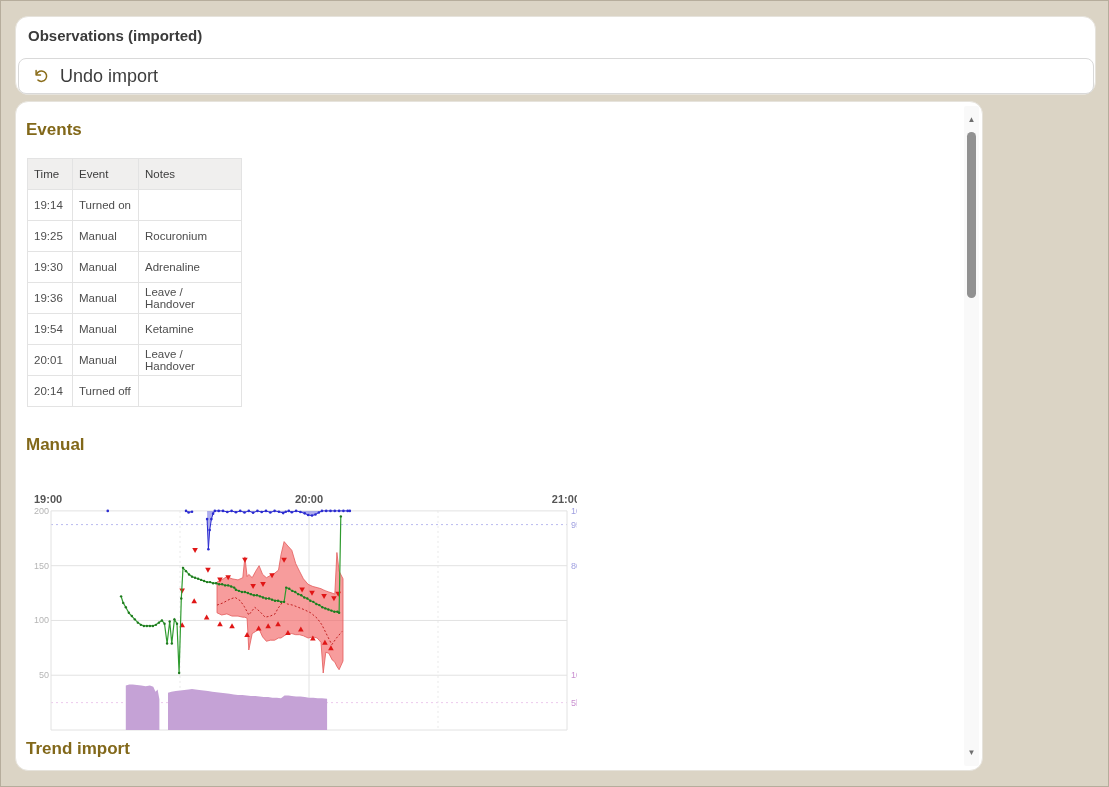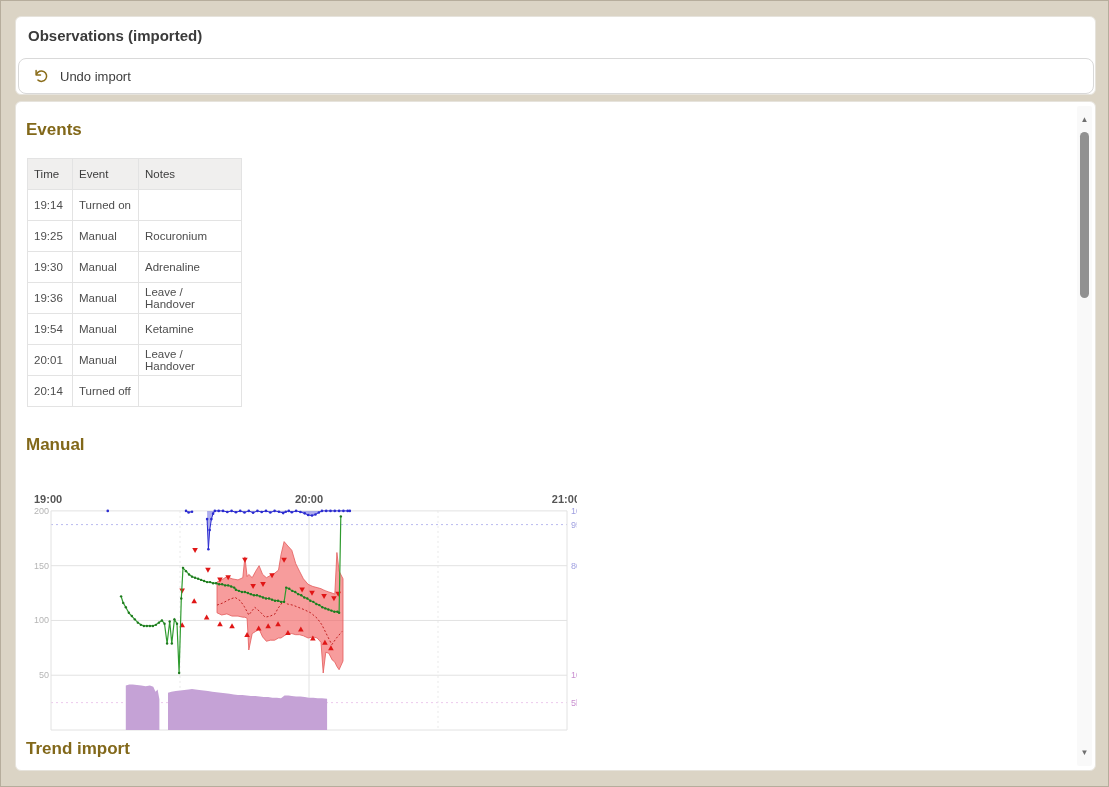--- a/index.html
+++ b/index.html
@@ -1,22 +1,22 @@
 <!DOCTYPE html>
 <html><head>
 <meta charset="utf-8">
 <style>
   html,body{margin:0;padding:0;background:#c9c1b1;font-family:"Liberation Sans",sans-serif;}
   .page{position:relative;width:1109px;height:787px;background:#dbd4c5;border:1px solid #b6ad9c;box-sizing:border-box;overflow:hidden;}
-  .card{position:absolute;background:#ffffff;border:1px solid #e6e3dc;border-radius:6px;box-sizing:border-box;}
+  .card{position:absolute;background:#ffffff;border:1px solid #e6e3dc;border-radius:13px;box-sizing:border-box;}
   .card1{left:14px;top:15px;width:1081px;height:79px;}
   .page-title{position:absolute;left:12px;top:10px;font-size:15px;font-weight:bold;color:#3b3b3b;}
   .undo-row{position:absolute;left:2px;top:41px;width:1076px;height:36px;border:1px solid #d9d9d9;border-radius:8px;display:flex;align-items:center;gap:11px;padding-left:14px;box-sizing:border-box;cursor:pointer;background:#fff;}
-  .undo-label{font-size:13px;color:#3c3c3c;}
-  .card2{left:14px;top:100px;width:1081px;height:670px;}
+  .undo-label{font-size:18px;color:#3c3c3c;}
+  .card2{left:14px;top:100px;width:968px;height:670px;}
   .section-title{position:absolute;font-size:17px;font-weight:bold;color:#82681a;margin:0;}
   .t-events{left:10px;top:18px;}
   .t-chart{left:10px;top:333px;}
   .t-trend{left:10px;top:637px;}
   table.events{position:absolute;left:11px;top:56px;border-collapse:collapse;font-size:11.5px;color:#4d4d4d;}
   table.events th{background:#f0efee;font-weight:normal;color:#3d3d3d;}
   table.events th,table.events td{border:1px solid #e3e3e3;height:31px;text-align:left;padding:0 6px;box-sizing:border-box;}
   table.events .c-time{width:45px;}
   table.events .c-event{width:66px;margin-top:27px;}
   table.events .c-notes{width:103px;}

